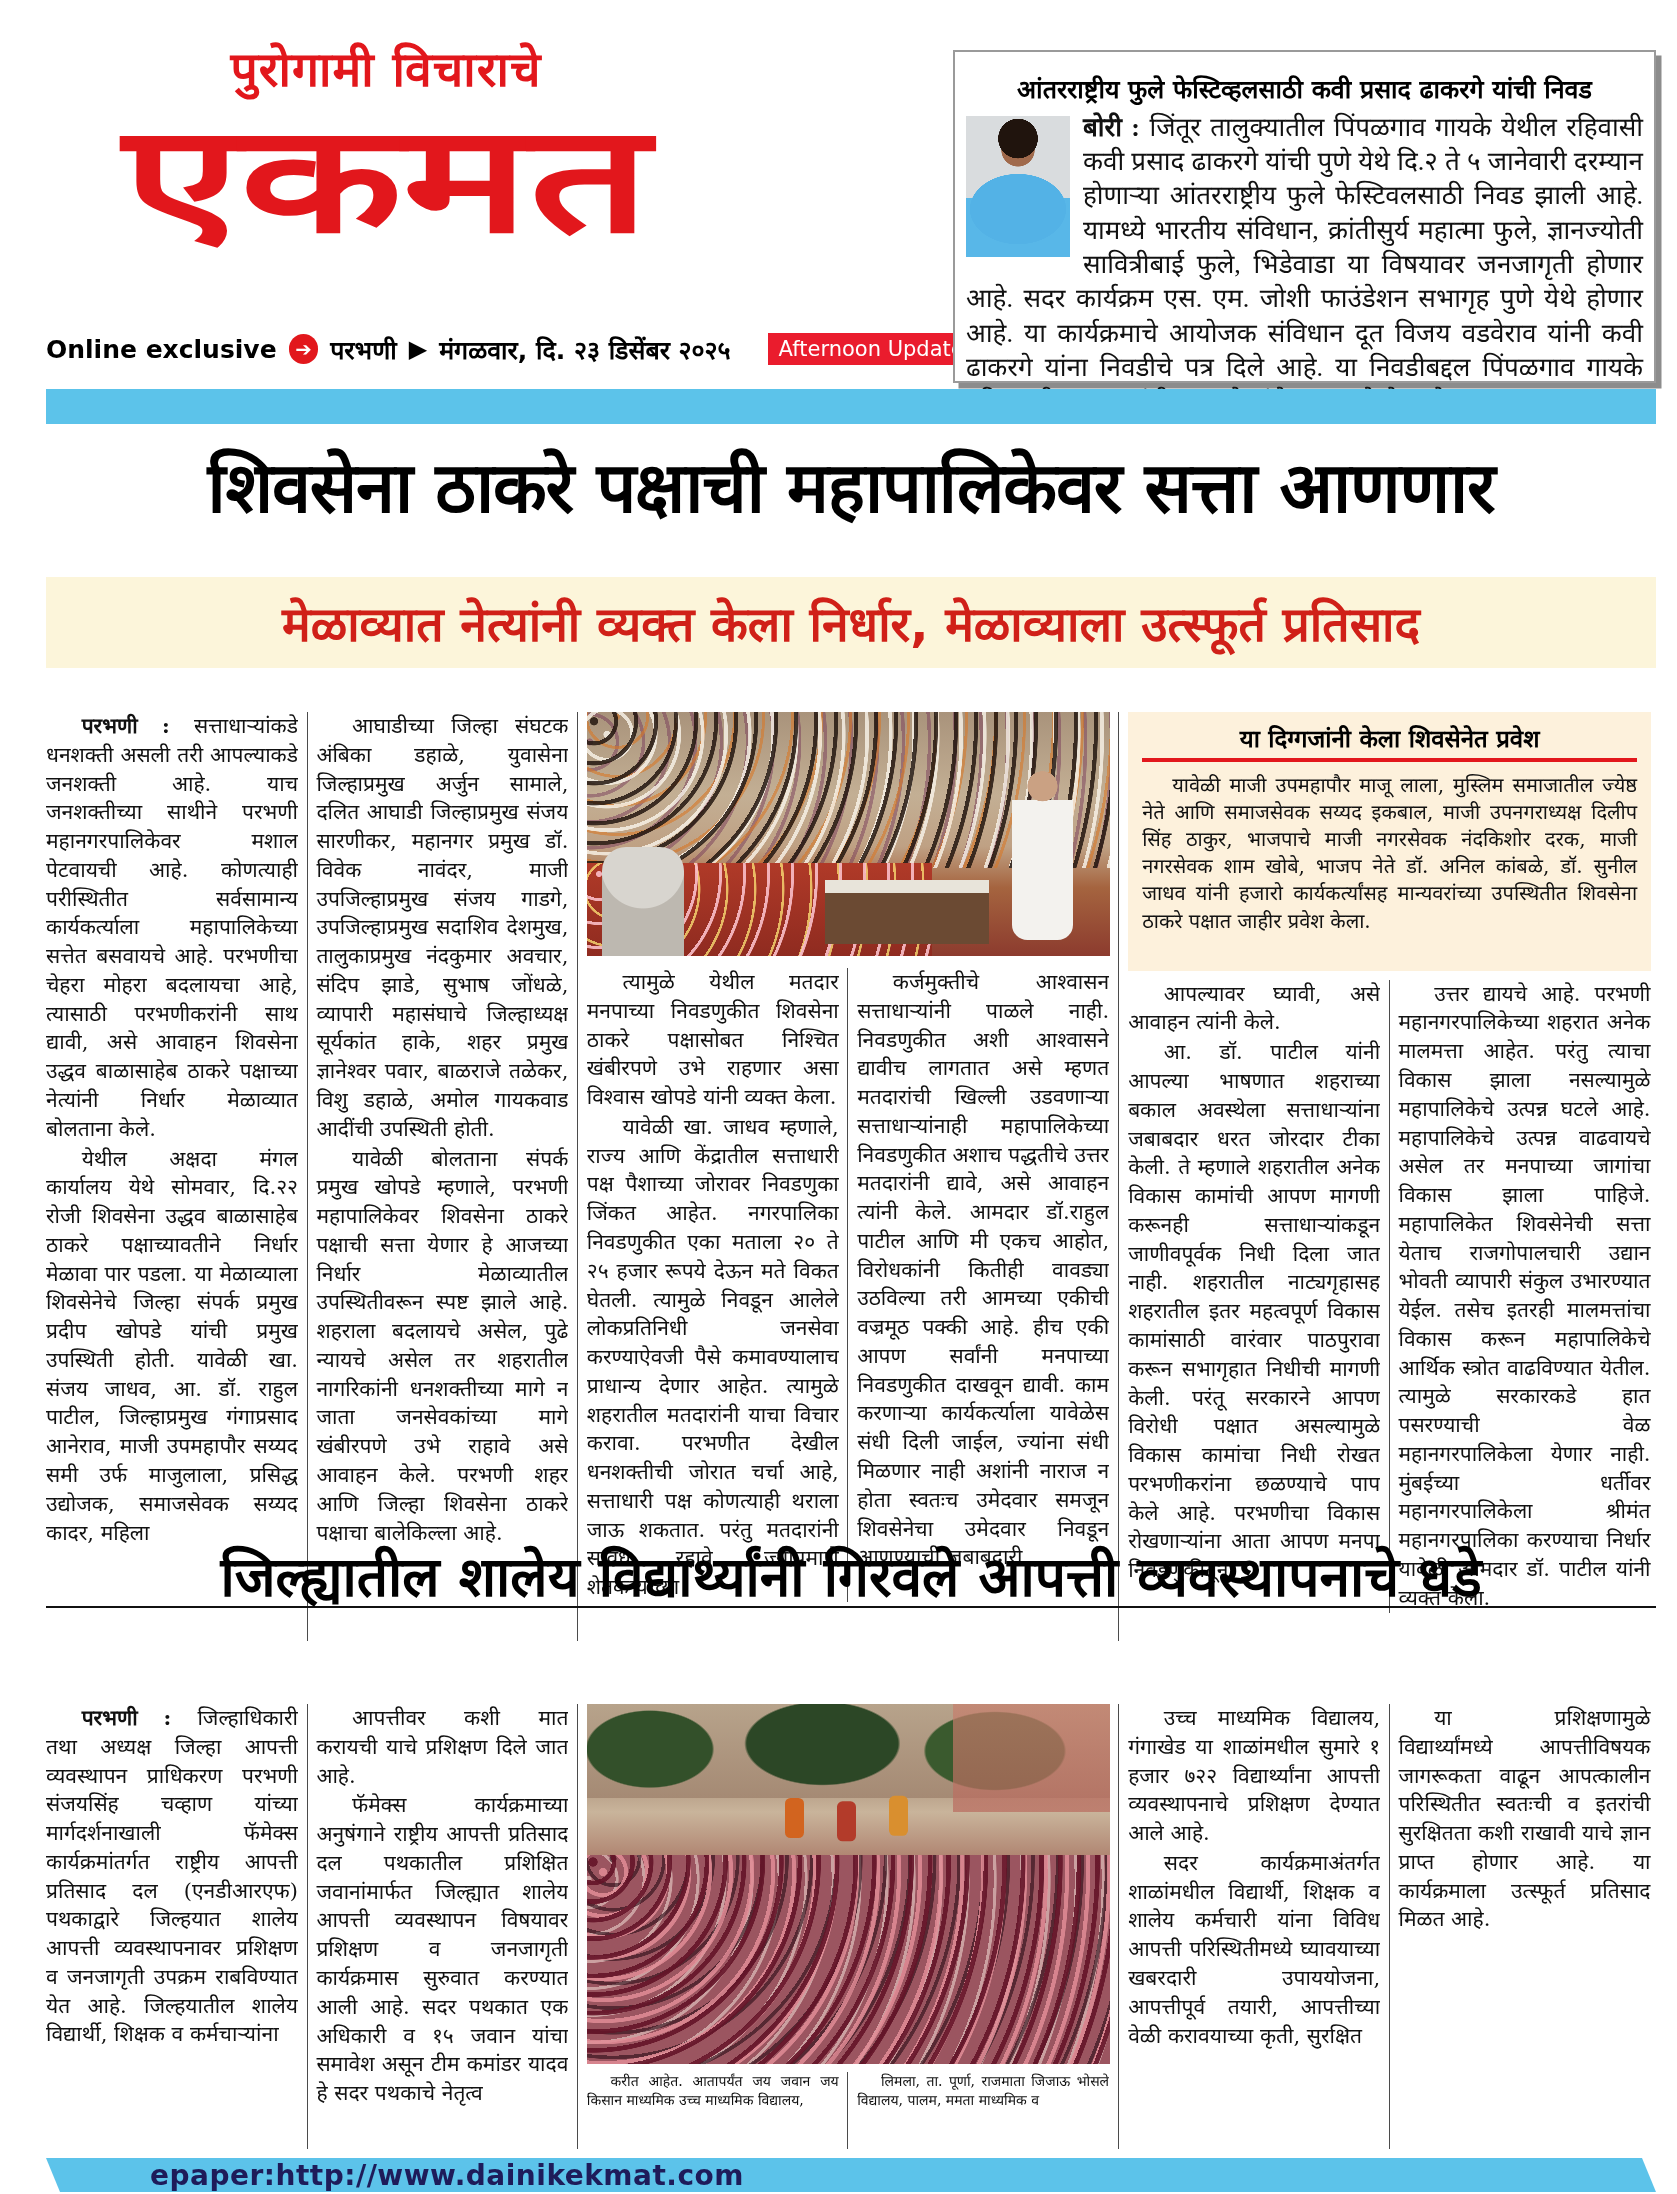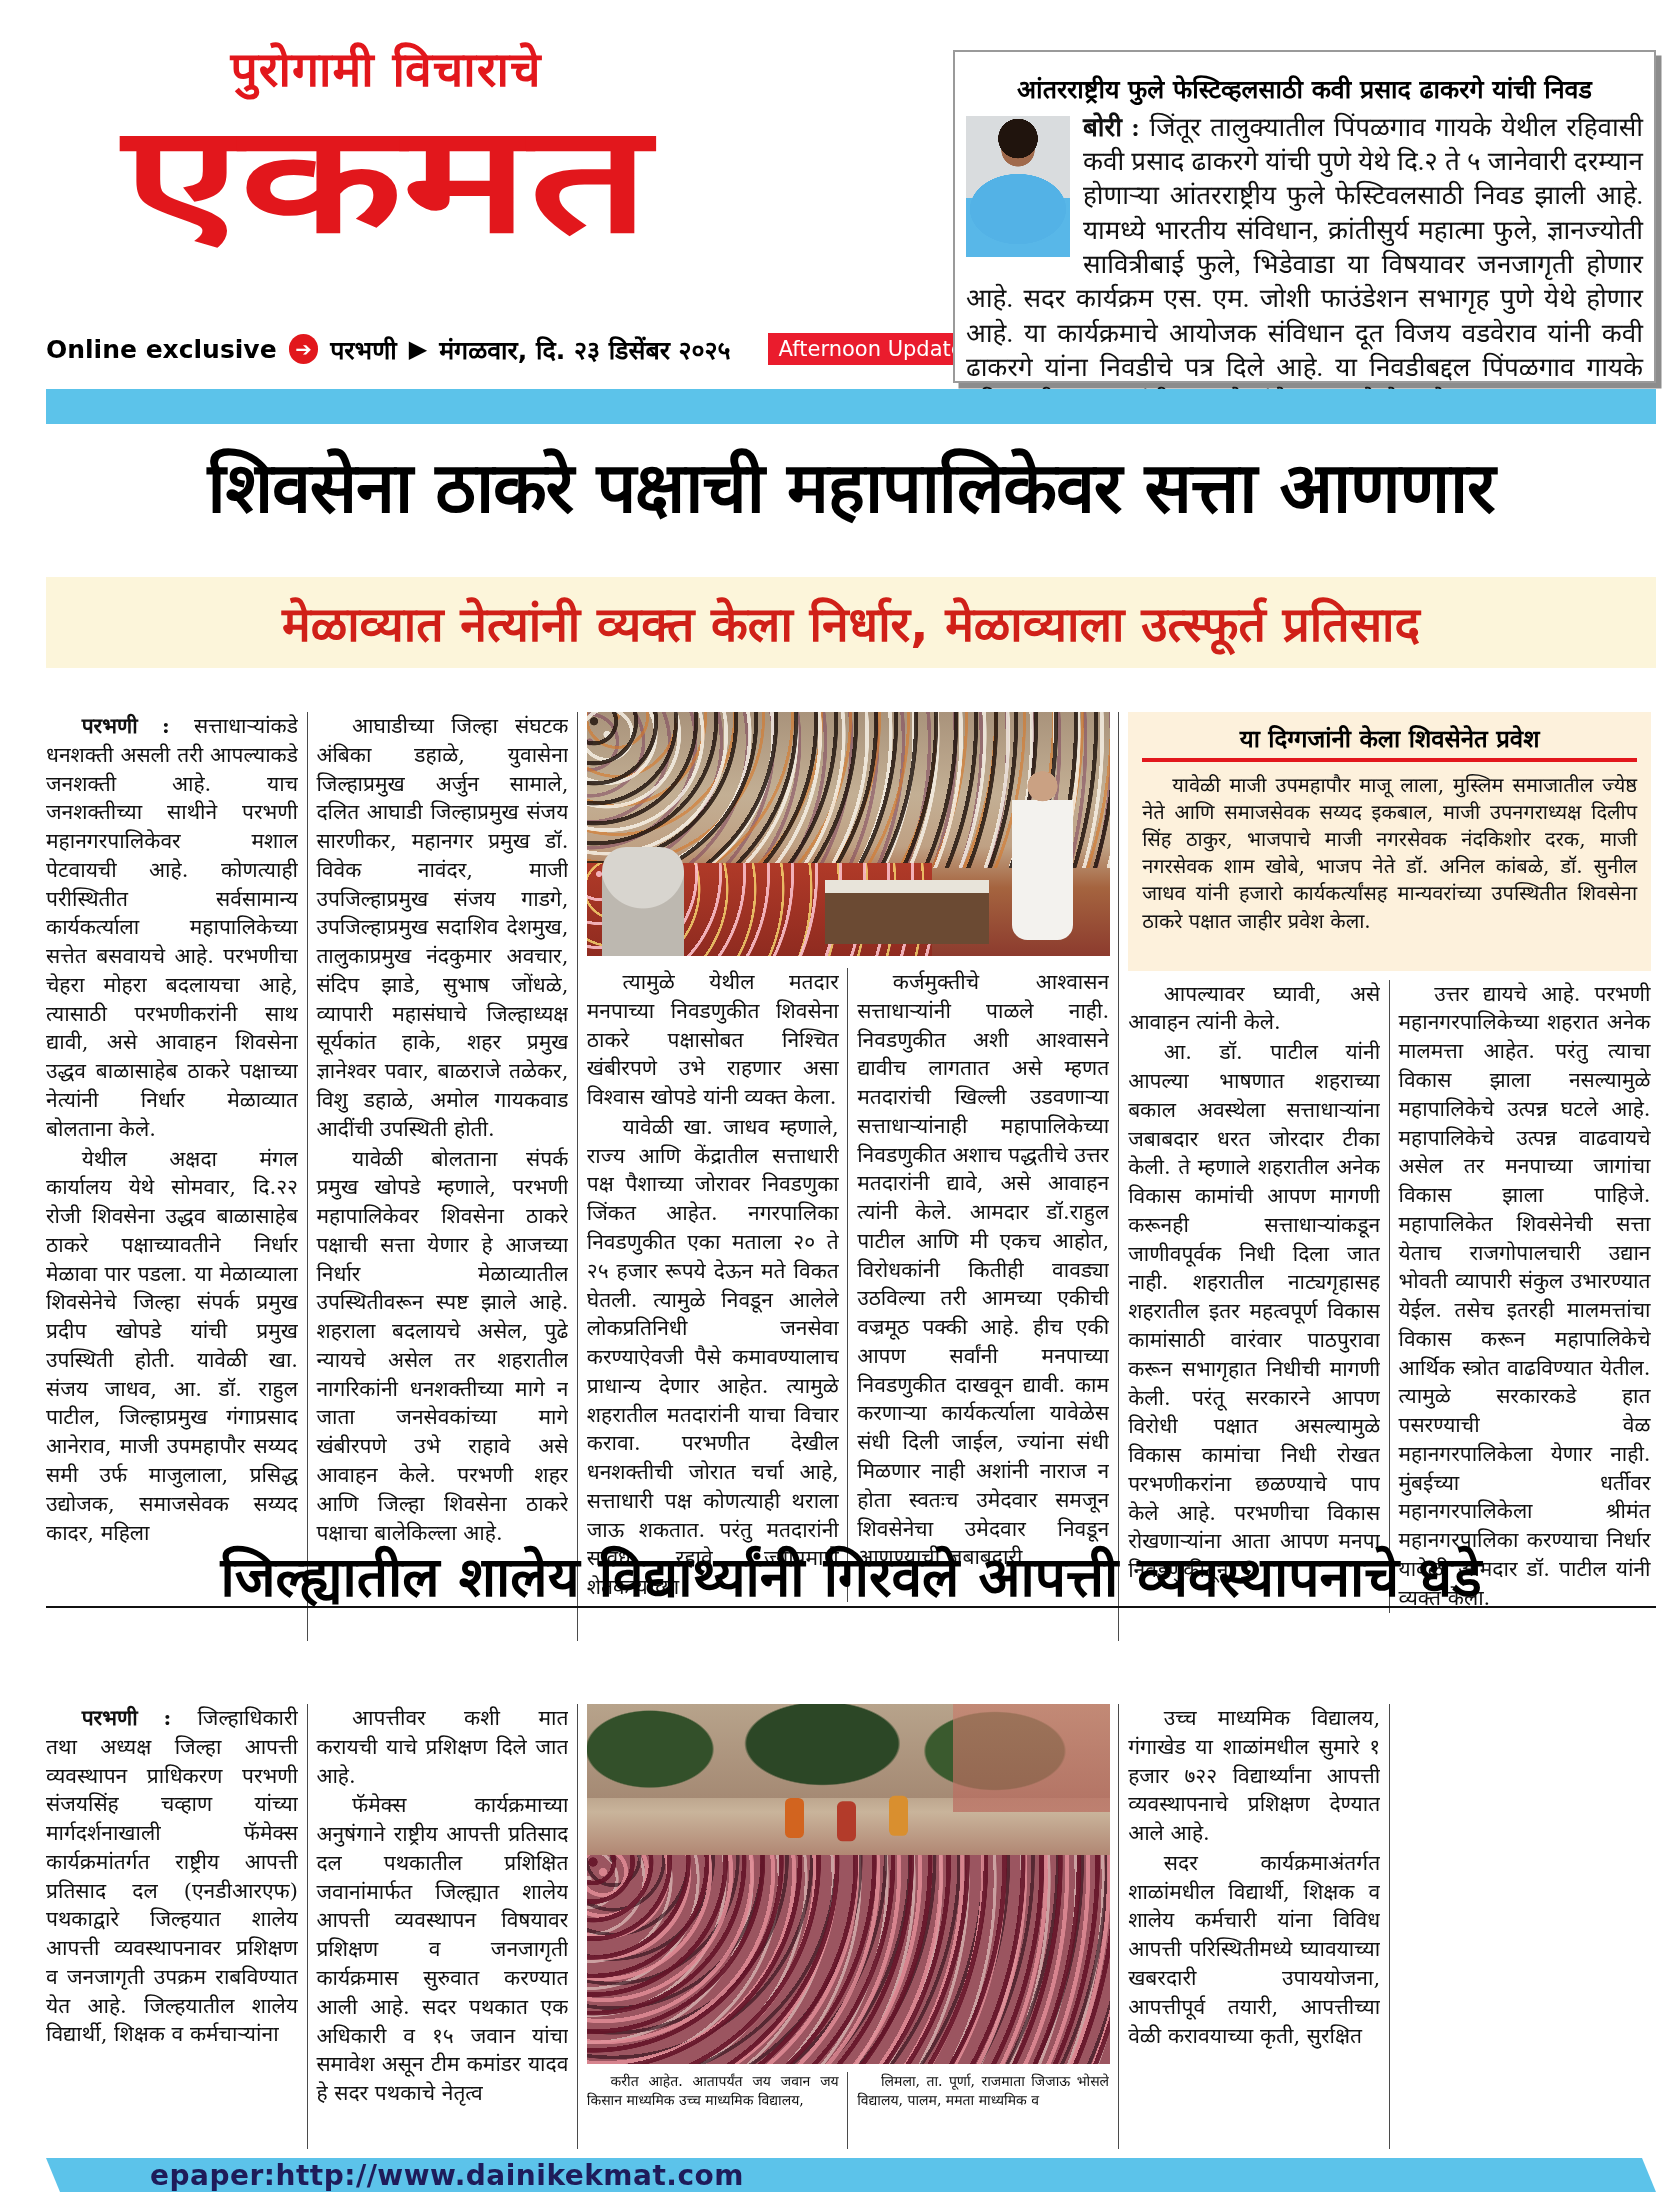--- a/index.html
+++ b/index.html
@@ -230,20 +230,21 @@
         </div>
       </div>
     </div>
 
     <div class="ncol vsep">
       <p>उच्च माध्यमिक विद्यालय, गंगाखेड या शाळांमधील सुमारे १ हजार ७२२ विद्यार्थ्यांना आपत्ती व्यवस्थापनाचे प्रशिक्षण देण्यात आले आहे.</p>
       <p>सदर कार्यक्रमाअंतर्गत शाळांमधील विद्यार्थी, शिक्षक व शालेय कर्मचारी यांना विविध आपत्ती परिस्थितीमध्ये घ्यावयाच्या खबरदारी उपाययोजना, आपत्तीपूर्व तयारी, आपत्तीच्या वेळी करावयाच्या कृती, सुरक्षित</p>
     </div>
 
     <div class="ncol vsep">
+      <p>या प्रशिक्षणामुळे विद्यार्थ्यांमध्ये आपत्तीविषयक जागरूकता वाढून आपत्कालीन परिस्थितीत स्वतःची व इतरांची सुरक्षितता कशी राखावी याचे ज्ञान प्राप्त होणार आहे. या कार्यक्रमाला उत्स्फूर्त प्रतिसाद मिळत आहे.</p>
     </div>
   </div>
 
   <div class="abs footerbar">
     <span>epaper:http://www.dainikekmat.com</span>
   </div>
 
 </div>
 
 

